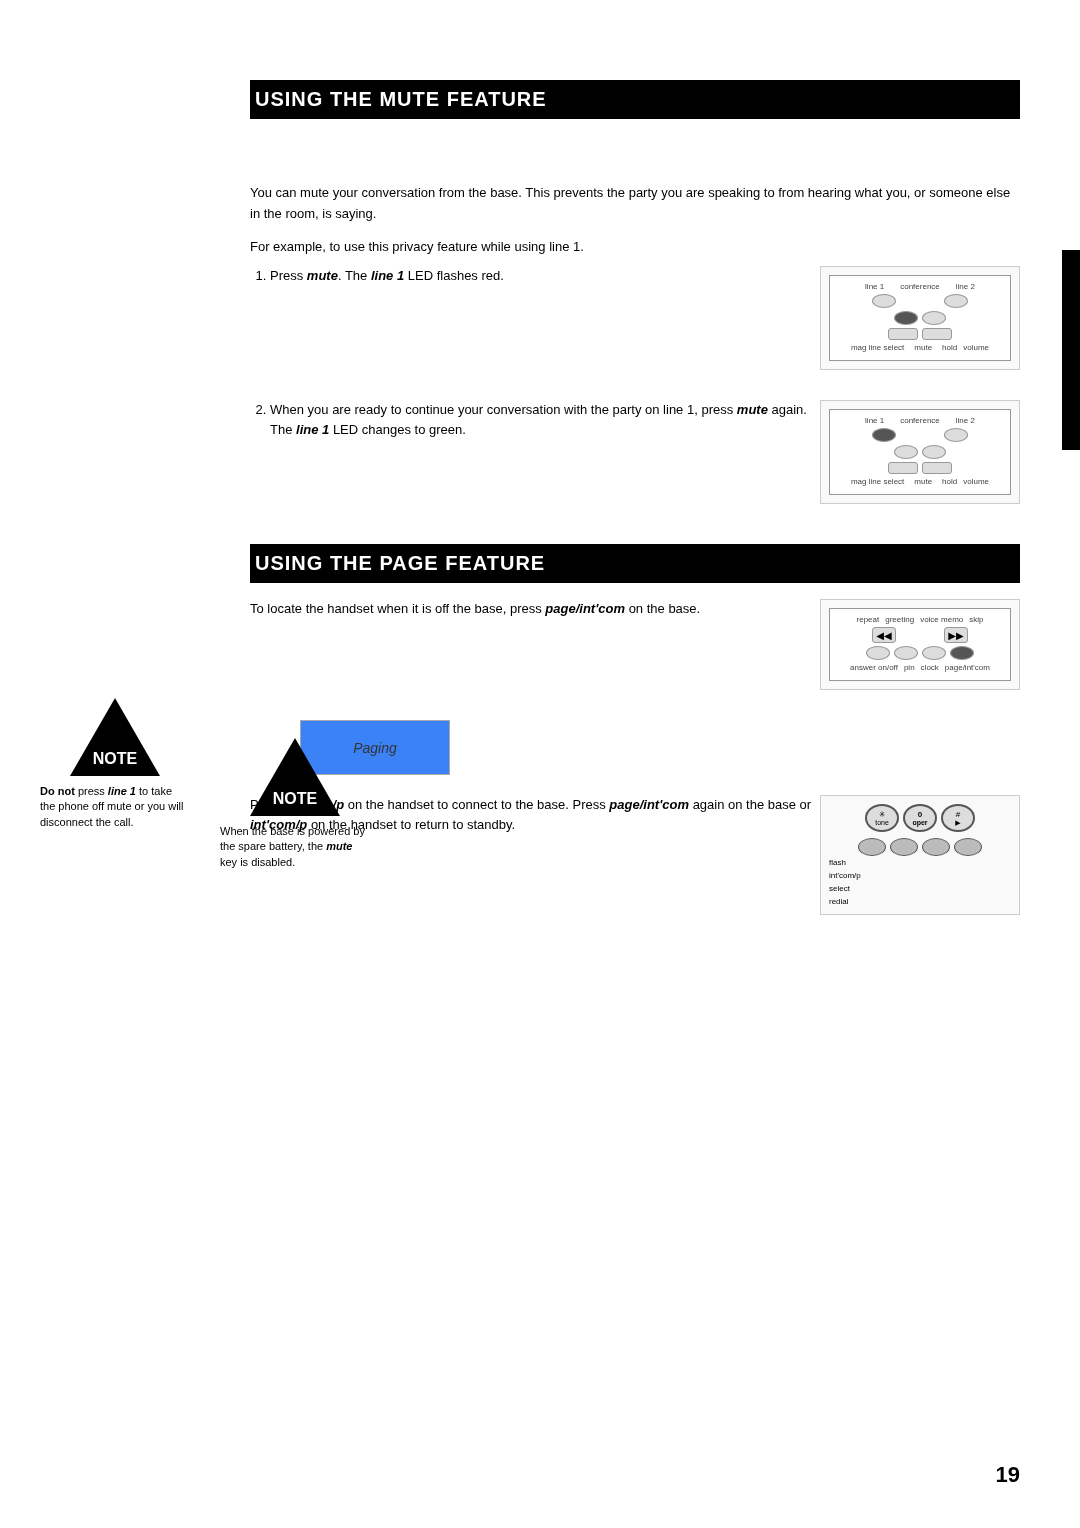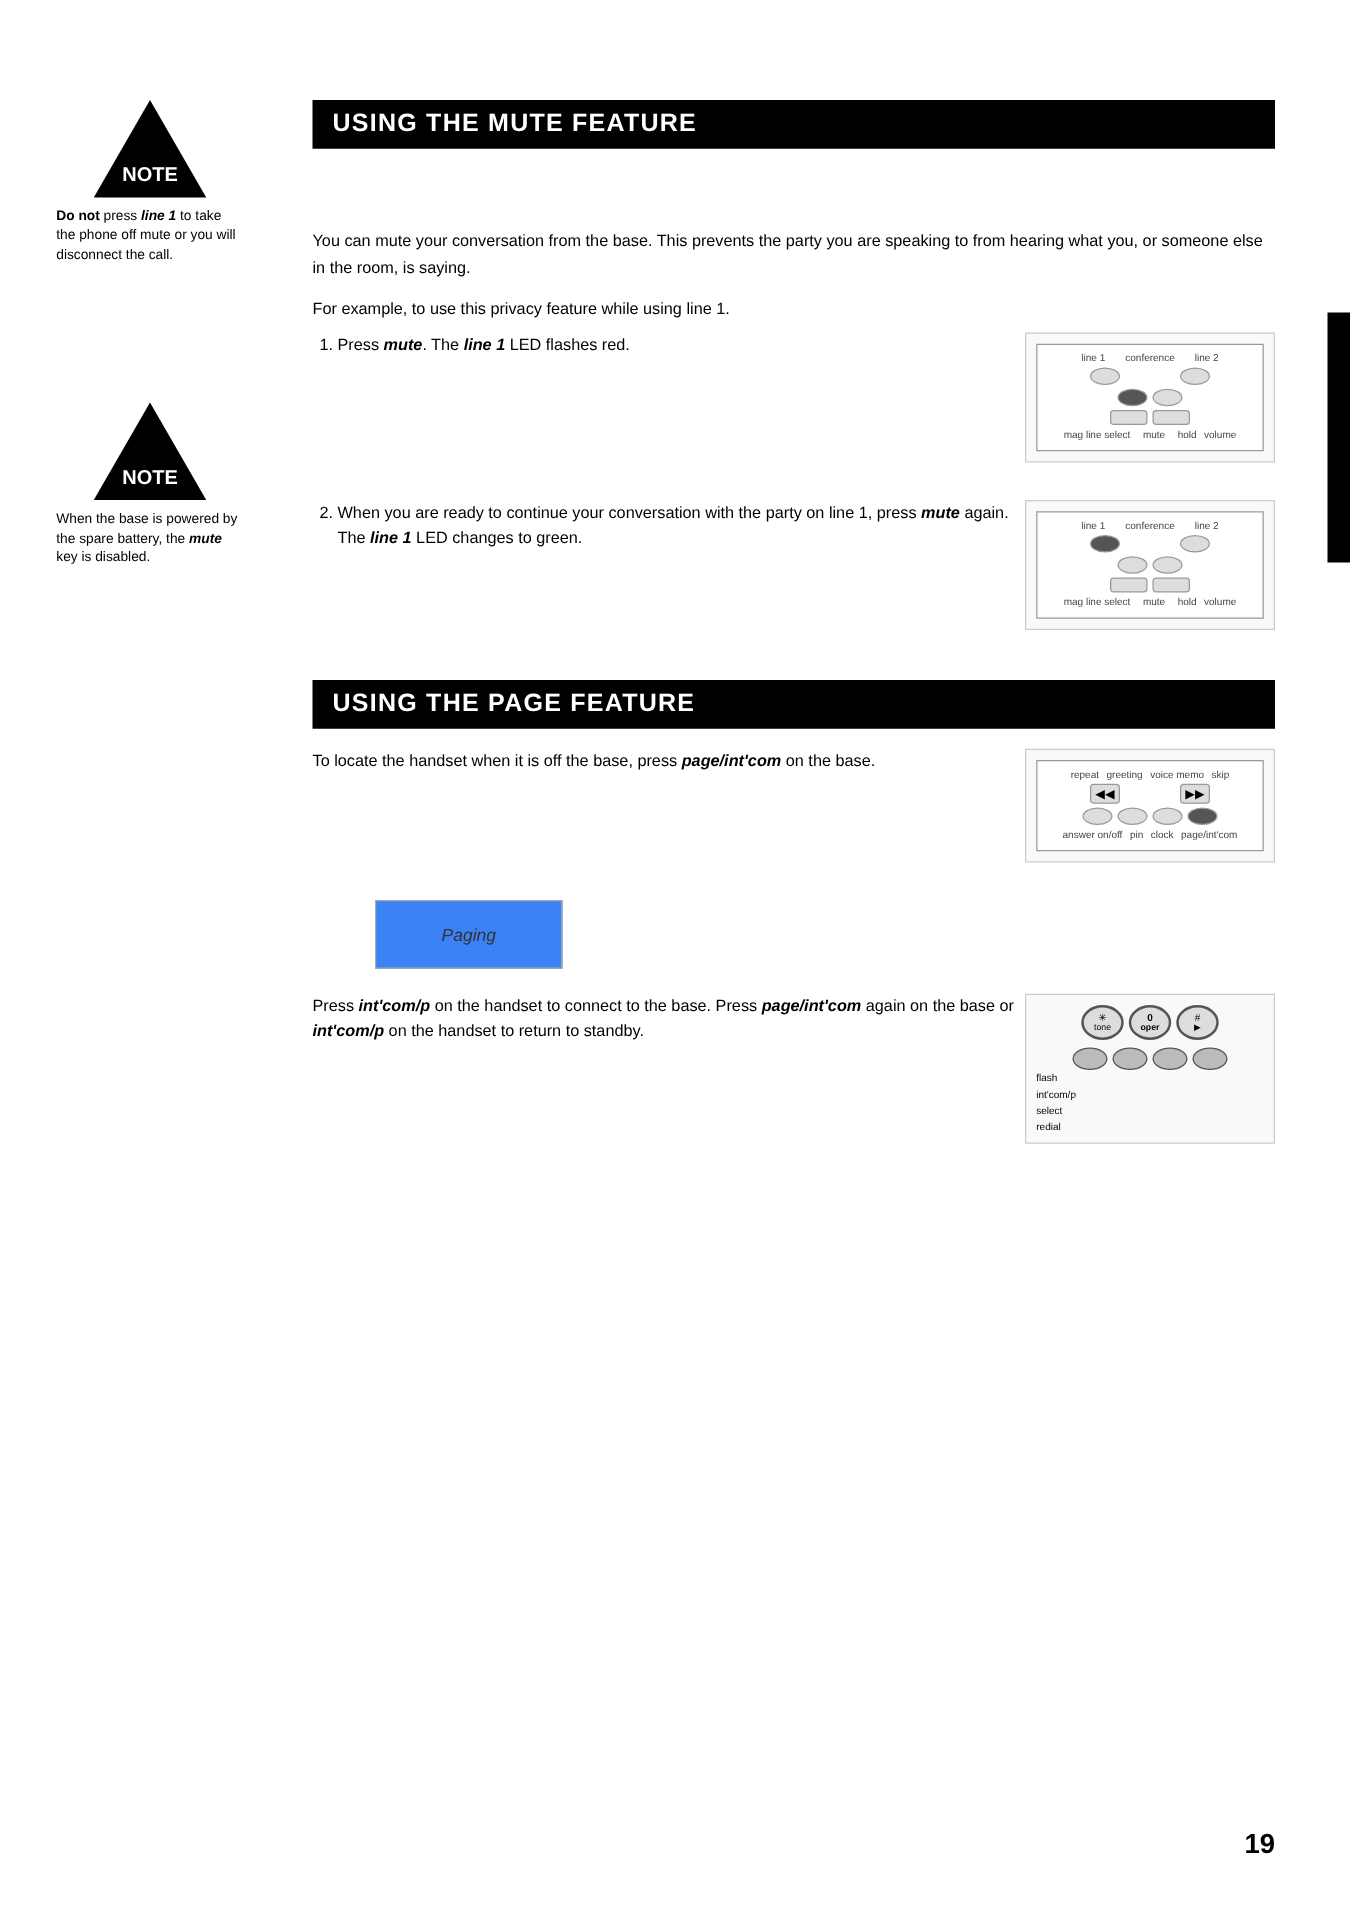--- a/index.html
+++ b/index.html
@@ -19,21 +19,21 @@
       min-height: 1528px;
       padding: 60px 0;
     }
 
     
     .sidebar {
       width: 220px;
       flex-shrink: 0;
       padding: 20px 20px 20px 40px;
       display: flex;
-      flex-direction: column;
+      flex-direction: row;
       align-items: center;
       gap: 30px;
     }
 
     .note-block {
       display: flex;
       flex-direction: column;
       align-items: center;
       gap: 6px;
       width: 150px;
@@ -93,21 +93,21 @@
     
     .main-content {
       flex: 1;
       padding: 20px 60px 20px 30px;
     }
 
     
     .section-header {
       background: #000;
       color: #fff;
-      padding: 8px 16px;
+      padding: 8px 5px;
       font-size: 20px;
       font-weight: bold;
       font-family: Arial, sans-serif;
       text-transform: uppercase;
       letter-spacing: 1px;
       margin-bottom: 16px;
       display: inline-block;
       width: 100%;
     }
 

